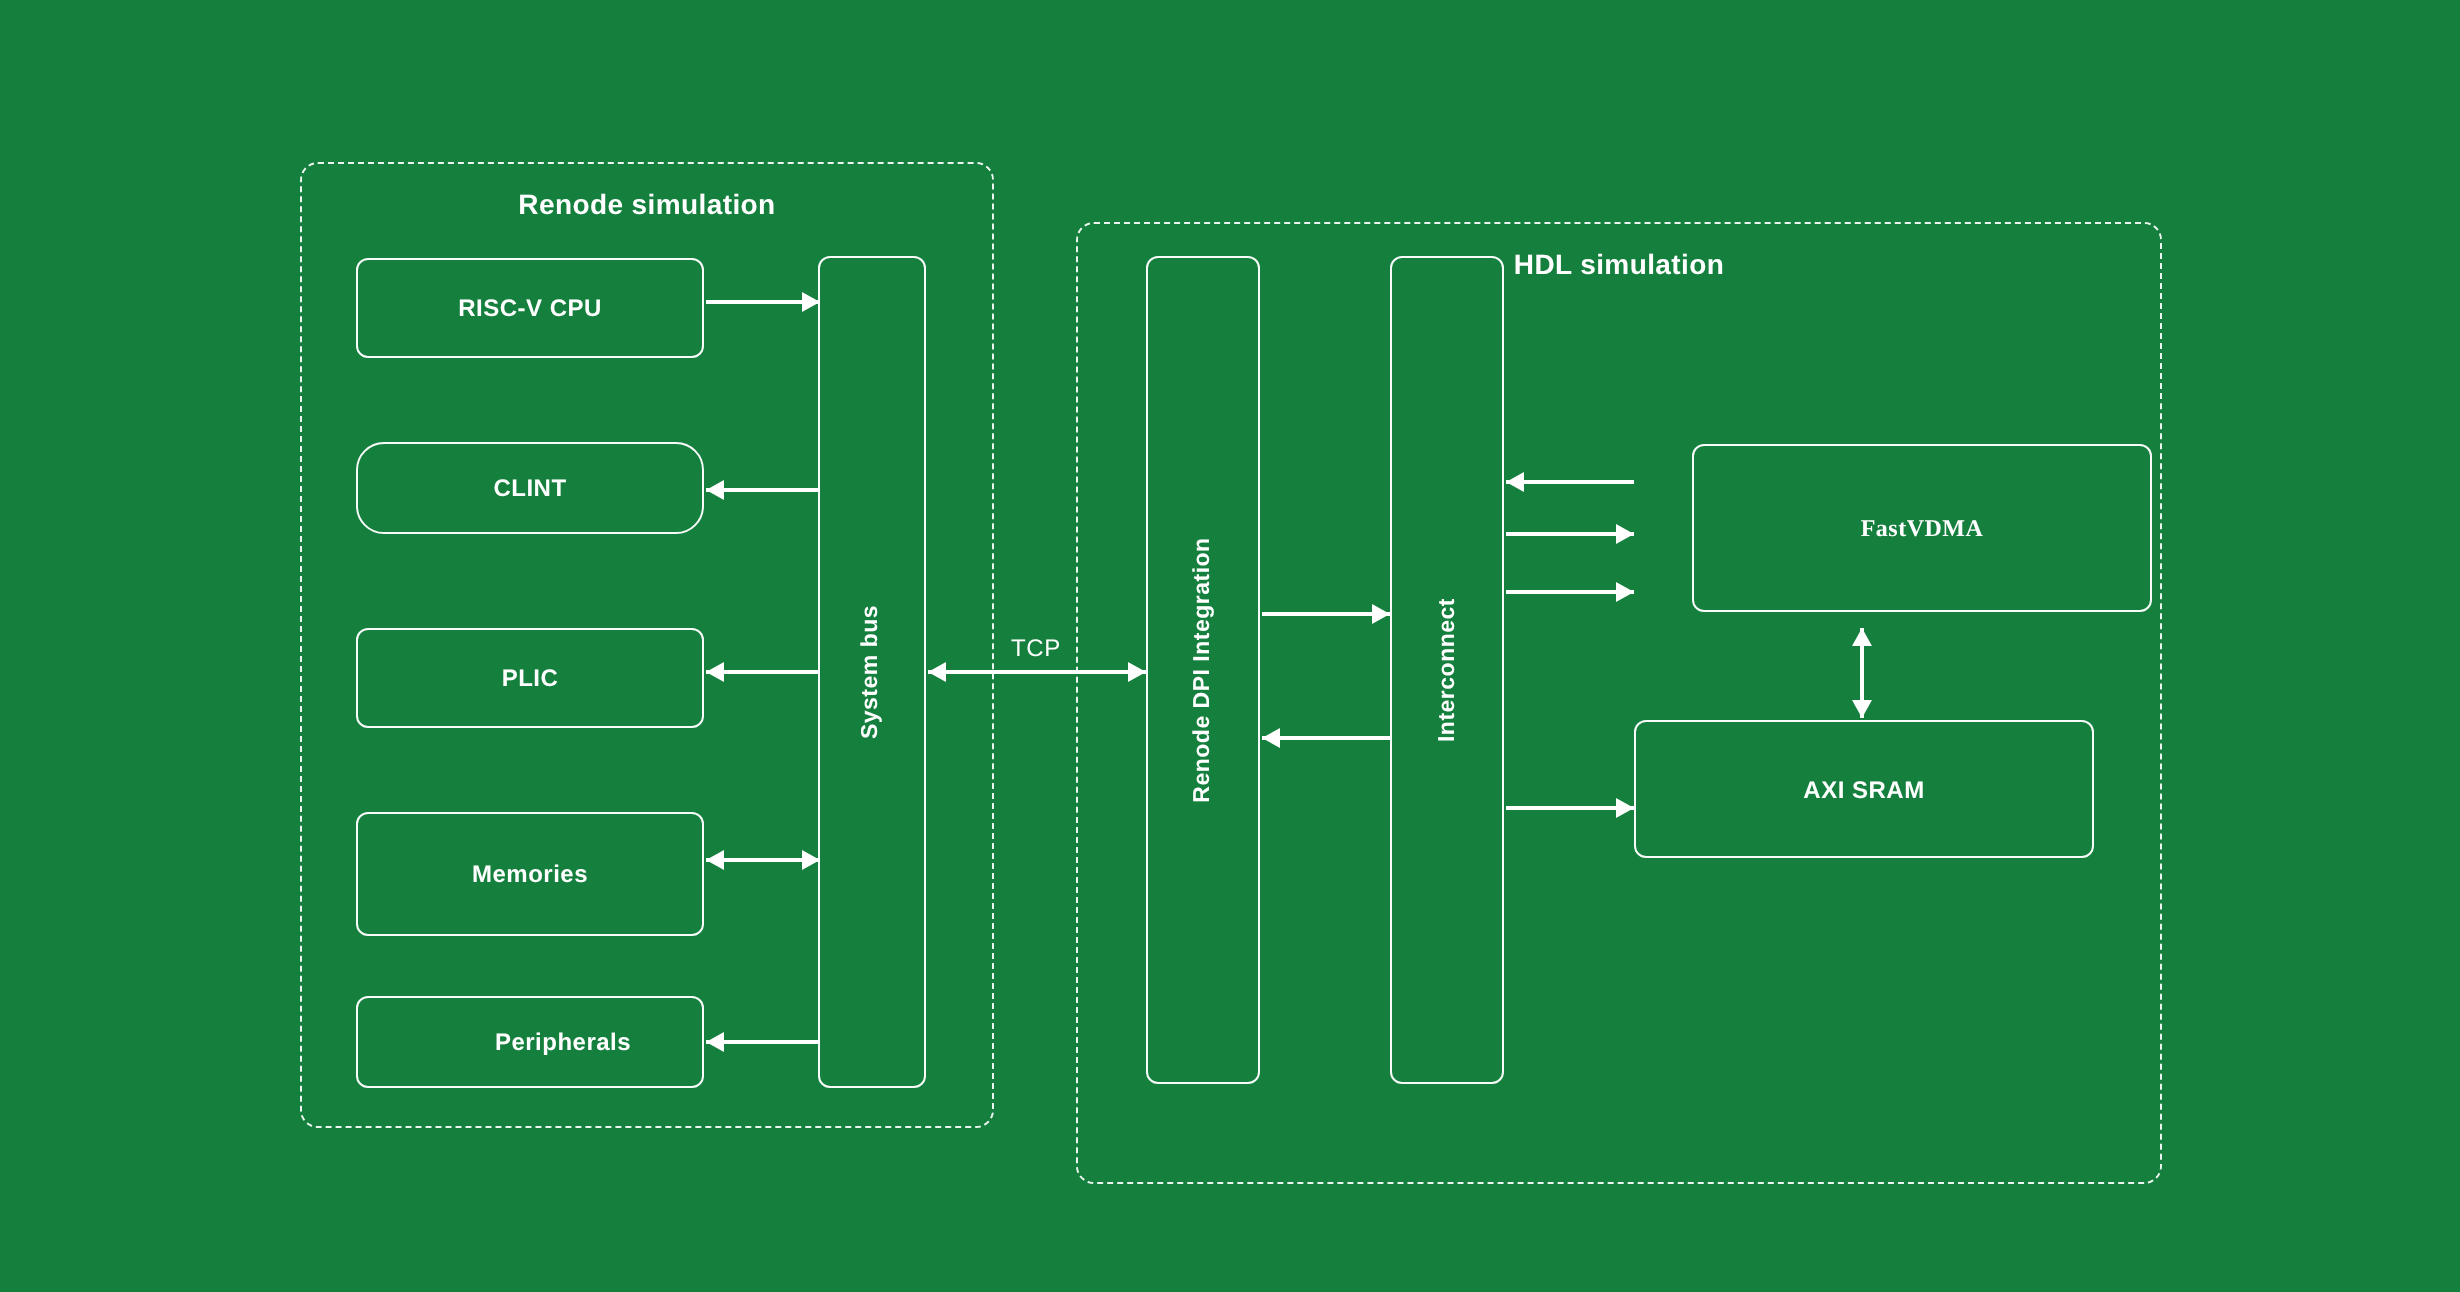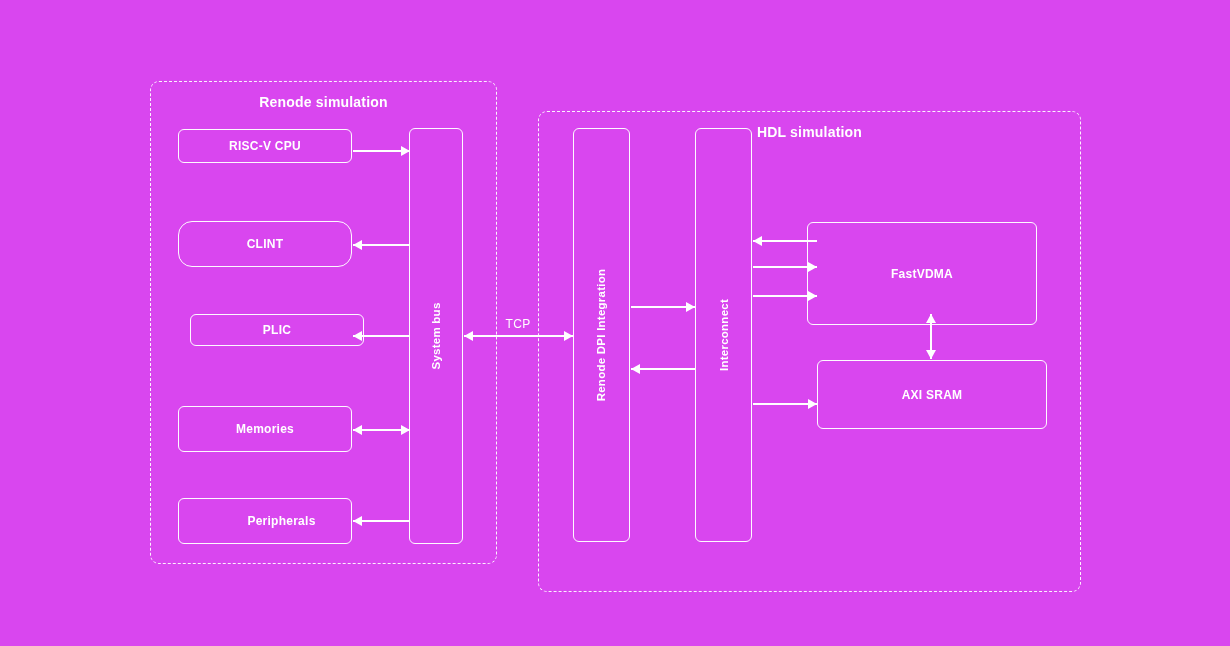--- a/index.html
+++ b/index.html
@@ -1,18 +1,18 @@
 <!DOCTYPE html>
 <html><head>
 <meta charset="utf-8">
 <style>
   html, body { margin:0; padding:0; background:#0778e6; }
   .canvas {
     position:relative; width:1230px; height:646px;
-    background:#d946ef; overflow:hidden;
+    background:#15803d; overflow:hidden;
     font-family:"Liberation Sans", sans-serif;
     color:#ffffff;
   }
   
   .group {
     position:absolute;
     border:1.6px dashed rgba(255,255,255,0.92);
     border-radius:9px;
   }
   .group-renode { left:150px; top:81px;  width:345px; height:481px; }
@@ -23,29 +23,29 @@
   }
   
   .node {
     position:absolute;
     border:1.5px solid rgba(255,255,255,0.97);
     border-radius:6px;
     display:flex; align-items:center; justify-content:center;
     font-size:12px; font-weight:700; letter-spacing:.25px; color:#fff;
     box-sizing:border-box;
   }
-  .node-riscv       { left:178px; top:129px; width:174px; height:34px; }
+  .node-riscv       { left:178px; top:129px; width:174px; height:50px; }
   .node-clint       { left:178px; top:221px; width:174px; height:46px;border-radius:14px; }
-  .node-plic        { left:190px; top:314px; width:174px; height:32px; }
-  .node-memories    { left:178px; top:406px; width:174px; height:46px;justify-content:center; }
+  .node-plic        { left:178px; top:314px; width:174px; height:50px; }
+  .node-memories    { left:178px; top:406px; width:174px; height:62px;justify-content:center; }
   .node-peripherals { left:178px; top:498px; width:174px; height:46px;padding-left:33px; }
   .node-sysbus      { left:409px; top:128px; width:54px;  height:416px; }
   .node-dpi         { left:573px; top:128px; width:57px;  height:414px; }
   .node-interconnect{ left:695px; top:128px; width:57px;  height:414px; }
-  .node-fastvdma    { left:807px; top:222px; width:230px; height:103px; }
+  .node-fastvdma    { left:846px; top:222px; width:230px; height:84px;font-family:Liberation Serif, serif; }
   .node-axisram     { left:817px; top:360px; width:230px; height:69px; }
   .vlabel { transform:rotate(-90deg); white-space:nowrap; font-size:11.5px; }
   
   .arrow-h { position:absolute; height:10px; }
   .arrow-h .shaft { position:absolute; left:0; right:0; top:4px; height:2px; background:#fff; }
   .arrow-h.head-r::after {
     content:""; position:absolute; right:0; top:0; width:0; height:0;
     border-left:9px solid #fff; border-top:5px solid transparent; border-bottom:5px solid transparent;
   }
   .arrow-h.head-l::before {

